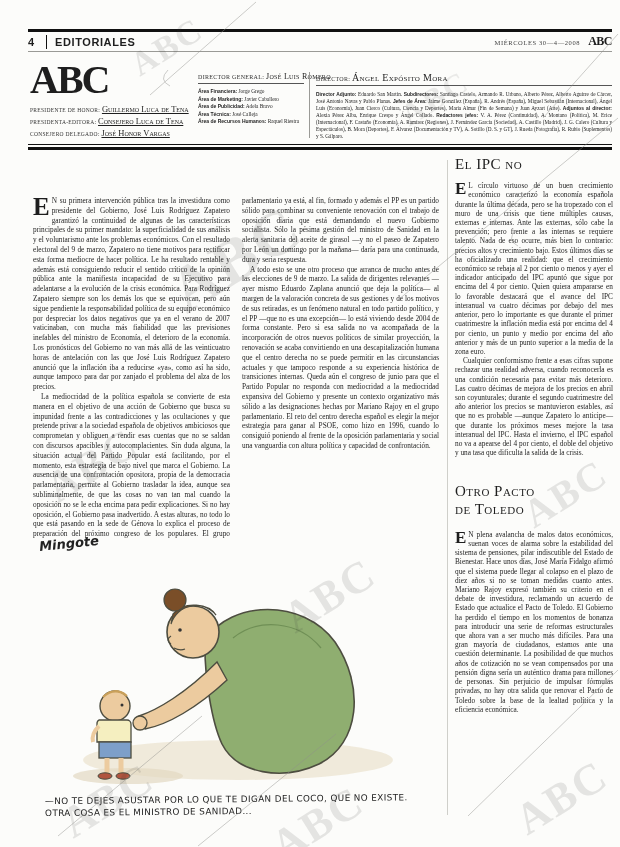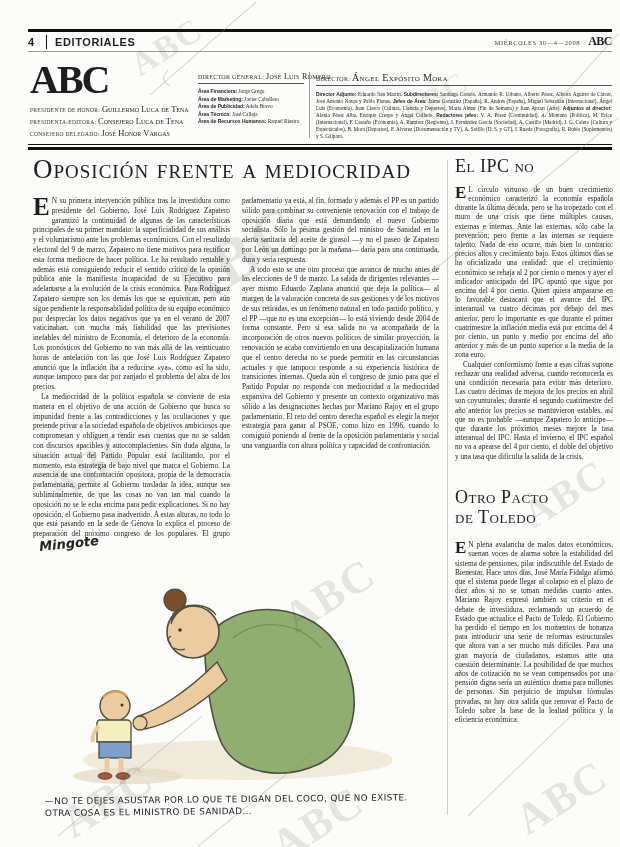--- a/index.html
+++ b/index.html
@@ -14,21 +14,21 @@
   .vsep{width:1px;height:14px;background:#111;margin-right:8px;}
   .section{font-family:"Liberation Sans",sans-serif;font-size:11px;font-weight:bold;letter-spacing:.6px;}
   .topbar-right{margin-left:auto;display:flex;align-items:baseline;gap:8px;}
   .date{font-size:6.5px;letter-spacing:.6px;color:#444;}
   .brand-sm{font-size:12px;font-weight:bold;letter-spacing:-.5px;}
   
   .logo{left:30px;top:60px;font-size:40px;font-weight:bold;letter-spacing:-2px;line-height:1;}
   .officers{left:30px;top:104px;width:165px;}
   .officer{font-size:7px;line-height:11px;white-space:nowrap;}
   .officer .role{font-size:5.5px;text-transform:uppercase;letter-spacing:.3px;color:#333;}
-  .officer .name{font-variant:small-caps;font-size:8.5px;}
+  .officer .name{font-variant:small-caps;font-size:8.5px;text-decoration:underline;}
   .midbox{left:198px;top:72px;width:106px;}
   .boxtitle{font-size:6px;text-transform:uppercase;letter-spacing:.3px;color:#333;
             border-bottom:1px solid #555;padding-bottom:2px;margin-bottom:4px;white-space:nowrap;}
   .boxtitle .name{font-variant:small-caps;font-size:8px;text-transform:none;color:#1e1e1e;}
   .arealine{font-size:5.3px;line-height:7.6px;white-space:nowrap;}
   .arealine b{font-family:"Liberation Sans",sans-serif;font-size:5px;}
   .vdiv{left:309px;top:72px;width:1px;height:66px;background:#9a9a96;}
   .dirbox{left:316px;top:72px;width:296px;}
   .staffpara{font-size:5.2px;line-height:7px;text-align:justify;color:#222;}
   .staffpara b{font-family:"Liberation Sans",sans-serif;font-size:4.9px;}
@@ -46,21 +46,21 @@
   .dropcap{float:left;font-weight:bold;font-size:25px;line-height:20px;padding:1px 2px 0 0;}
   .dropcap-sm{float:left;font-weight:bold;font-size:17px;line-height:14px;padding:1px 2px 0 0;}
   
   .cartoon{left:33px;top:548px;width:406px;height:244px;}
   .signature{position:absolute;left:6px;top:-12px;font-family:"DejaVu Sans",sans-serif;
              font-style:italic;font-weight:bold;font-size:13px;transform:rotate(-6deg);color:#222;}
   .caption{left:45px;top:794px;width:400px;font-family:"DejaVu Sans",sans-serif;
            font-size:8.8px;line-height:11.5px;letter-spacing:.4px;transform:rotate(-.6deg);color:#222;}
   
   .sidebar{left:455px;top:156px;width:158px;}
-  .sbtitle{font-size:18px;font-variant:small-caps;letter-spacing:.5px;line-height:1.15;font-weight:500;}
+  .sbtitle{font-size:15px;font-variant:small-caps;letter-spacing:.5px;line-height:1.15;font-weight:500;}
   .sbbody{margin-top:8px;font-size:7.3px;line-height:9.2px;text-align:justify;
           hyphens:auto;-webkit-hyphens:auto;}
   .sbtitle.second{margin-top:26px;}
   
   .wm{position:absolute;font-weight:bold;color:rgba(60,60,60,.12);transform:rotate(-32deg);
       pointer-events:none;z-index:5;letter-spacing:2px;}
   .scan{position:absolute;left:0;top:0;z-index:6;pointer-events:none;}
 </style>
 </head>
 <body>
@@ -113,21 +113,20 @@
     <div class="boxtitle">
       <span>Director:</span>
       <span class="name" style="font-size:10px;">Ángel Expósito Mora</span>
     </div>
     <p class="staffpara"><b>Director Adjunto:</b> <span>Eduardo San Martín. </span><b>Subdirectores:</b> <span>Santiago Castelo, Armando R. Urbano, Alberto Pérez, Alberto Aguirre de Cárcer, José Antonio Navas y Pablo Planas. </span><b>Jefes de Área:</b> <span>Jaime González (España), R. Andrés (España), Miguel Sebastián (Internacional), Ángel Luis (Economía), Juan Cierco (Cultura, Ciencia y Deportes), María Almar (Fin de Semana) y Juan Ayzart (Arte). </span><b>Adjuntos al director:</b> <span>Alexia Pérez Alba, Enrique Crespo y Ángel Collado. </span><b>Redactores jefes:</b> <span>V. A. Pérez (Continuidad), A. Montano (Política), M. Erice (Internacional), F. Castaño (Economía), A. Ramírez (Regiones), J. Fernández García (Sociedad), A. Castillo (Madrid), J. G. Calero (Cultura y Espectáculos), B. Mora (Deportes), F. Álvarez (Documentación y TV), A. Sotillo (D. S. y GT), J. Rueda (Fotografía), R. Rubio (Suplementos) y S. Gálparo.</span></p>
   </div>
 
   <div class="abs dblrule-a"></div>
   <div class="abs dblrule-b"></div>
 
-  <h1 class="abs headline" style="margin:0;">Oposición frente a mediocridad</h1>
   <div class="abs colrule"></div>
 
   <div class="abs article">
     <p><span class="dropcap">E</span><span>N su primera intervención pública tras la investidura como presidente del Gobierno, José Luis Rodríguez Zapatero garantizó la continuidad de algunas de las características principales de su primer mandato: la superficialidad de sus análisis y el voluntarismo ante los problemas económicos. Con el resultado electoral del 9 de marzo, Zapatero no tiene motivos para rectificar esta forma mediocre de hacer política. Le ha resultado rentable y además está consiguiendo reducir el sentido crítico de la opinión pública ante la manifiesta incapacidad de su Ejecutivo para adelantarse a la evolución de la crisis económica. Para Rodríguez Zapatero siempre son los demás los que se equivocan, pero aún sigue pendiente la responsabilidad política de su equipo económico por despreciar los datos negativos que ya en el verano de 2007 vaticinaban, con mucha más fiabilidad que las previsiones inefables del ministro de Economía, el deterioro de la economía. Los pronósticos del Gobierno no van más allá de las veinticuatro horas de antelación con las que José Luis Rodríguez Zapatero anunció que la inflación iba a reducirse «ya», como así ha sido, aunque tampoco para dar por zanjado el problema del alza de los precios.</span></p>
     <p>La mediocridad de la política española se convierte de esta manera en el objetivo de una acción de Gobierno que busca su impunidad frente a las contradicciones y las ocultaciones y que pretende privar a la sociedad española de objetivos ambiciosos que comprometan y obliguen a rendir esas cuentas que no se saldan con discursos apacibles y autocomplacientes. Sin duda alguna, la situación actual del Partido Popular está facilitando, por el momento, esta estrategia de bajo nivel que marca el Gobierno. La ausencia de una confrontación opositora, propia de la democracia parlamentaria, permite al Gobierno trasladar la idea, aunque sea subliminalmente, de que las cosas no van tan mal cuando la oposición no se le echa encima para pedir explicaciones. Si no hay oposición, el Gobierno pasa inadvertido. A estas alturas, no todo lo que está pasando en la sede de Génova lo explica el proceso de preparación del próximo congreso de los populares. El grupo parlamentario ya está, al fin, formado y además el PP es un partido sólido para combinar su conveniente renovación con el trabajo de oposición diaria que está demandando el nuevo Gobierno socialista. Sólo la pésima gestión del ministro de Sanidad en la alerta sanitaria del aceite de girasol —y no el paseo de Zapatero por León un domingo por la mañana— daría para una continuada, dura y seria respuesta.</p>
     <p>A todo esto se une otro proceso que arranca de mucho antes de las elecciones de 9 de marzo. La salida de dirigentes relevantes —ayer mismo Eduardo Zaplana anunció que deja la política— al margen de la valoración concreta de sus gestiones y de los motivos de sus retiradas, es un fenómeno natural en todo partido político, y el PP —que no es una excepción— lo está viviendo desde 2004 de forma constante. Pero si esa salida no va acompañada de la incorporación de otros nuevos políticos de similar proyección, la renovación se acaba convirtiendo en una descapitalización humana que el centro derecha no se puede permitir en las circunstancias actuales y que tampoco responde a su experiencia histórica de transiciones internas. Queda aún el congreso de junio para que el Partido Popular no responda con mediocridad a la mediocridad expansiva del Gobierno y presente un contexto organizativo más sólido a las designaciones hechas por Mariano Rajoy en el grupo parlamentario. El reto del centro derecha español es elegir la mejor estrategia para ganar al PSOE, como hizo en 1996, cuando lo consiguió poniendo al frente de la oposición parlamentaria y social una vanguardia con altura política y capacidad de confrontación.</p>
   </div>
 
   <div class="abs cartoon">
     <span class="signature">Mingote</span>

